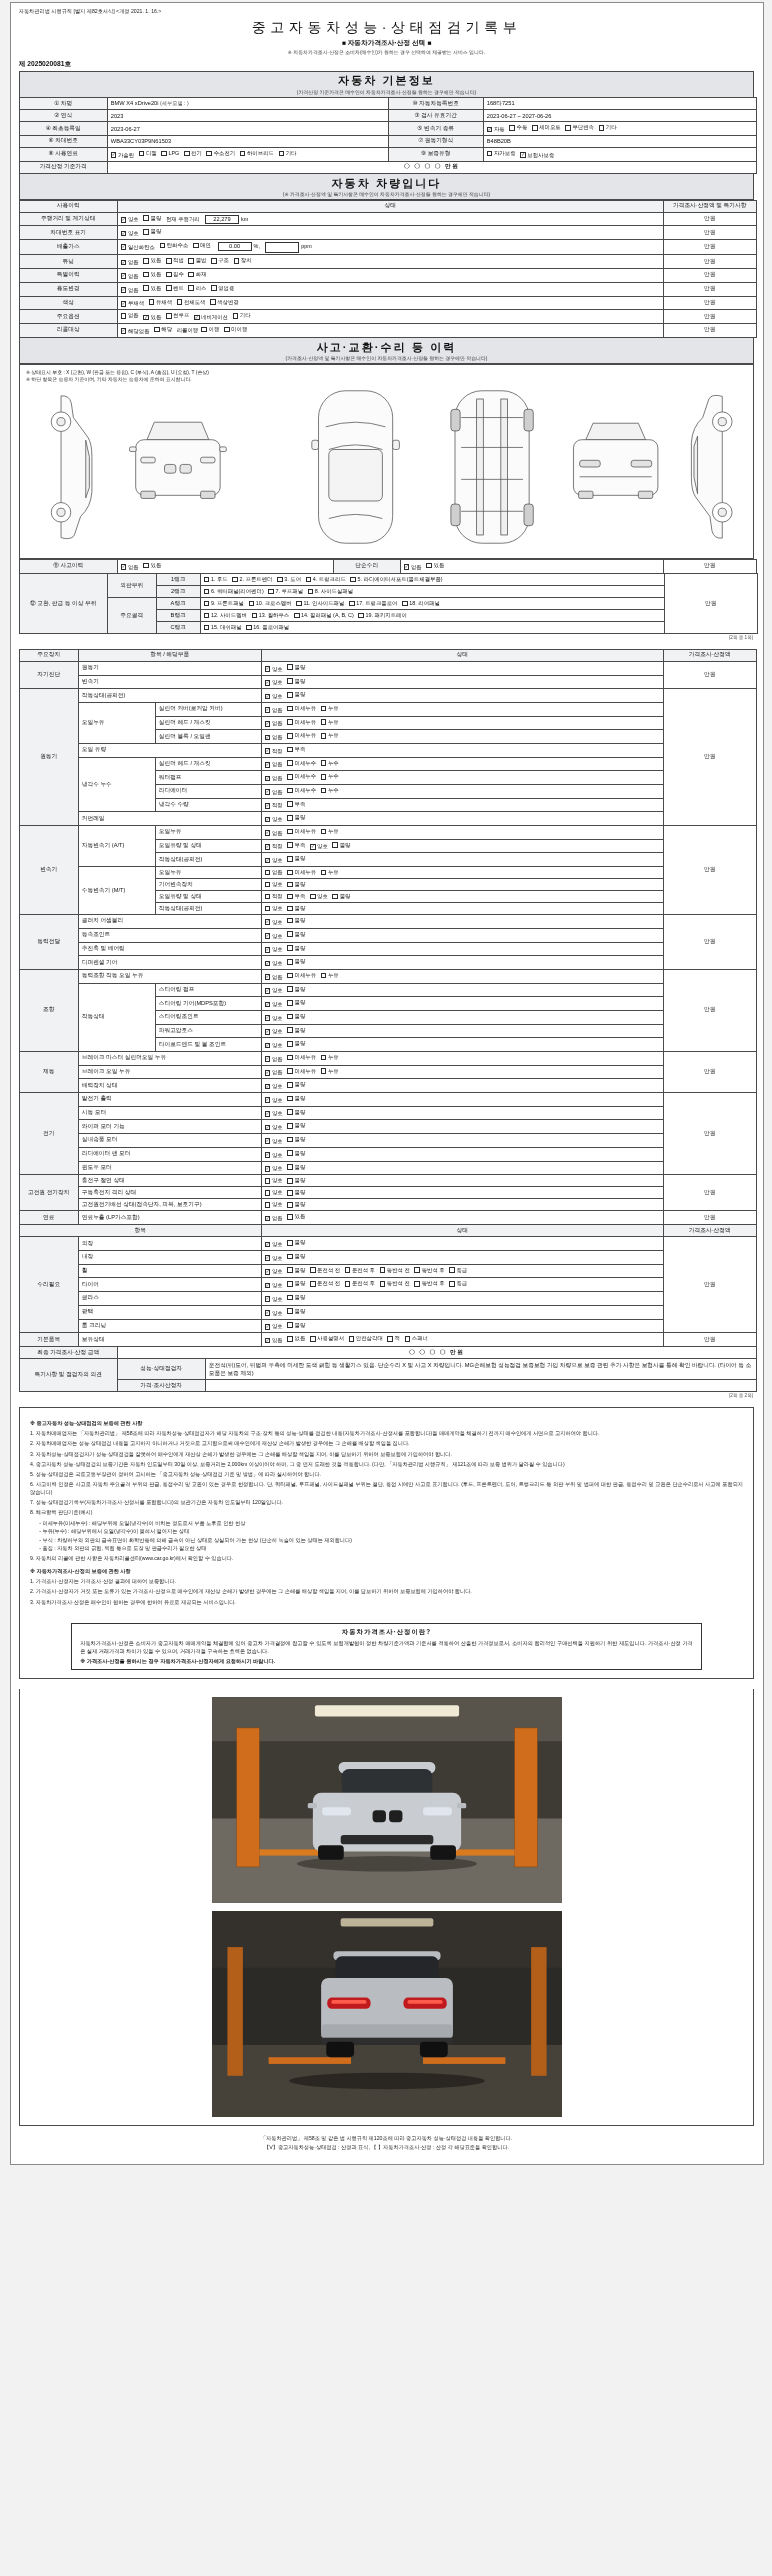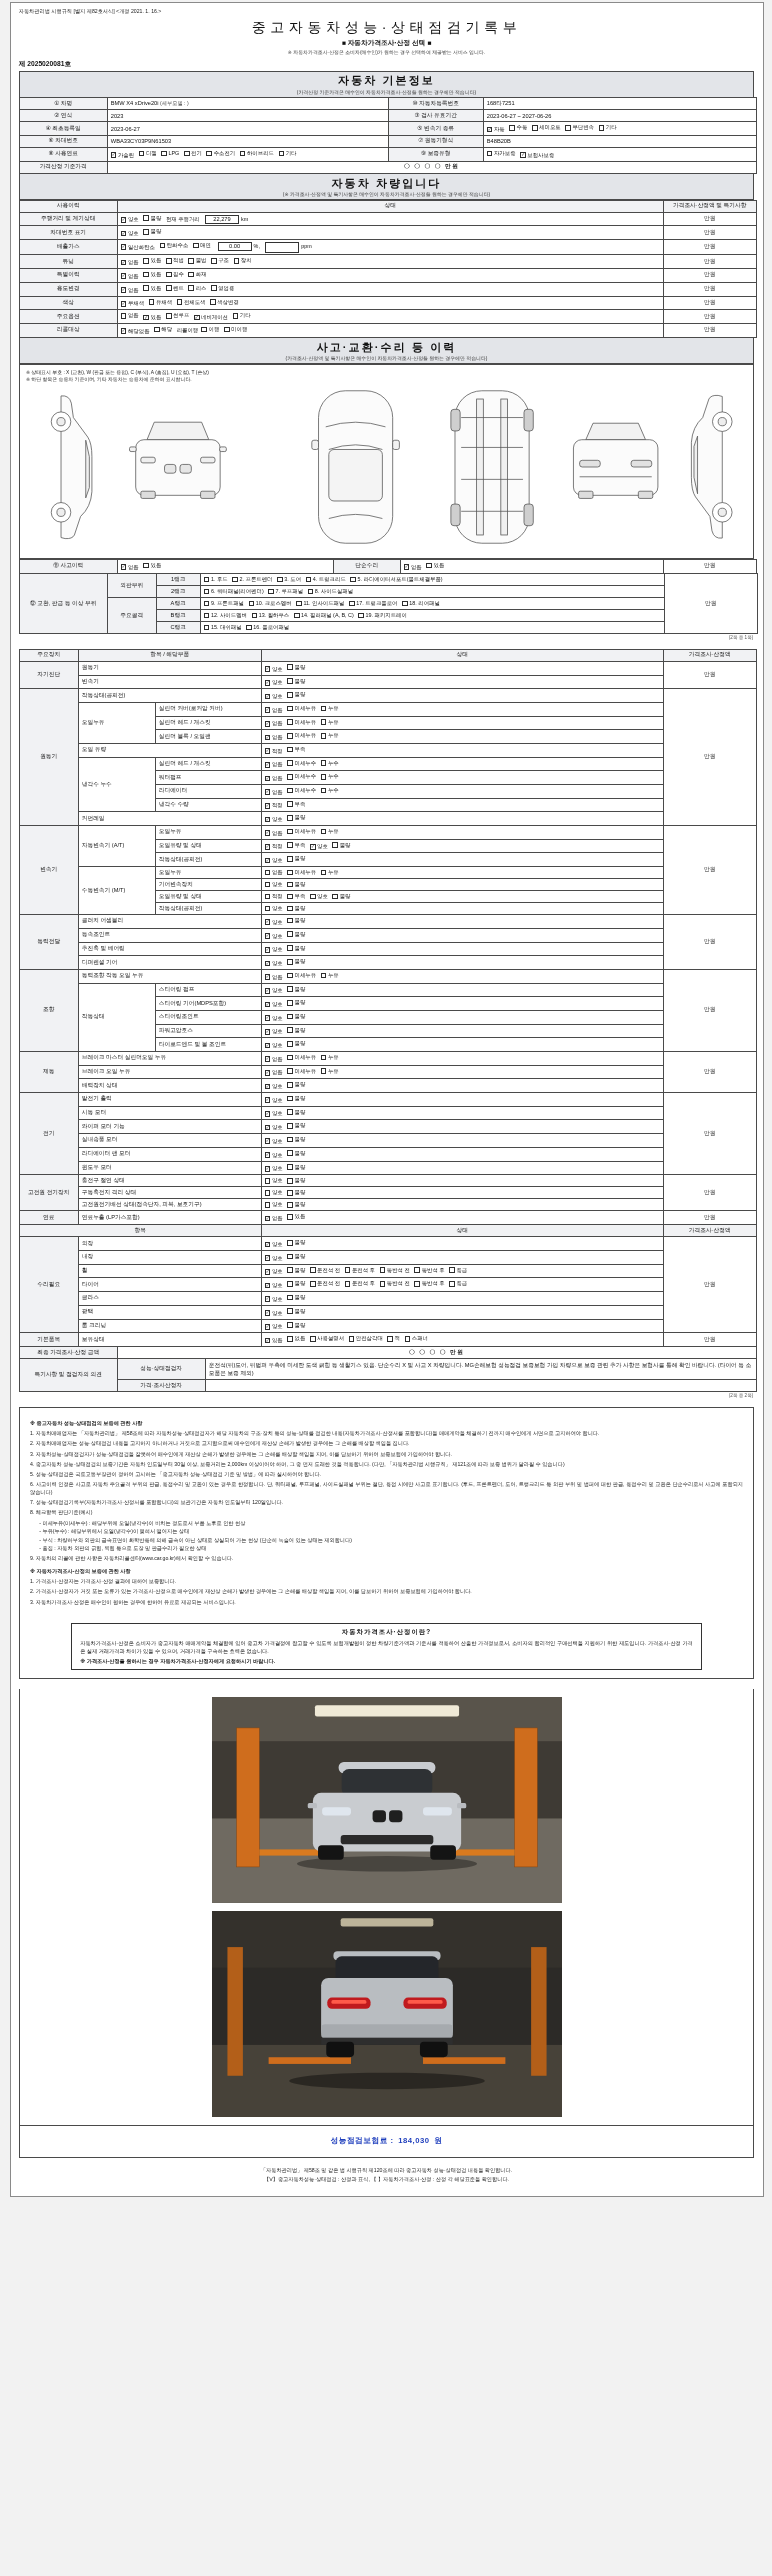--- a/index.html
+++ b/index.html
@@ -1275,27 +1275,20 @@
       <rect x="372" y="168" width="84" height="22" rx="9" fill="#c01a1e"></rect>
       <rect x="232" y="173" width="68" height="7" rx="3" fill="#ff5a4a"></rect>
       <rect x="380" y="173" width="68" height="7" rx="3" fill="#ff5a4a"></rect>
       <rect x="212" y="220" width="256" height="28" rx="8" fill="#a6aaae"></rect>
       <rect x="212" y="246" width="256" height="14" fill="#2e2e2e"></rect>
       <rect x="222" y="254" width="54" height="30" rx="8" fill="#101010"></rect>
       <rect x="404" y="254" width="54" height="30" rx="8" fill="#101010"></rect>
     </svg>
   </div>
 
-  <div class="signbox">
-    <div class="fee">
-      <span>성능점검보험료 :</span>
-      <span class="fee-val">184,030</span>
-      <span>원</span>
-    </div>
-  </div>
 
   <div class="footer">
     <div>「자동차관리법」 제58조 및 같은 법 시행규칙 제120조에 따라 중고자동차 성능·상태점검 내용을 확인합니다.</div>
     <div>【Ⅴ】중고자동차성능·상태점검 : 산정과 표식,  【 】자동차가격조사·산정 : 산정 각 해당표준을 확인합니다.</div>
   </div>
 
 </div>
 
 
 </body></html>

